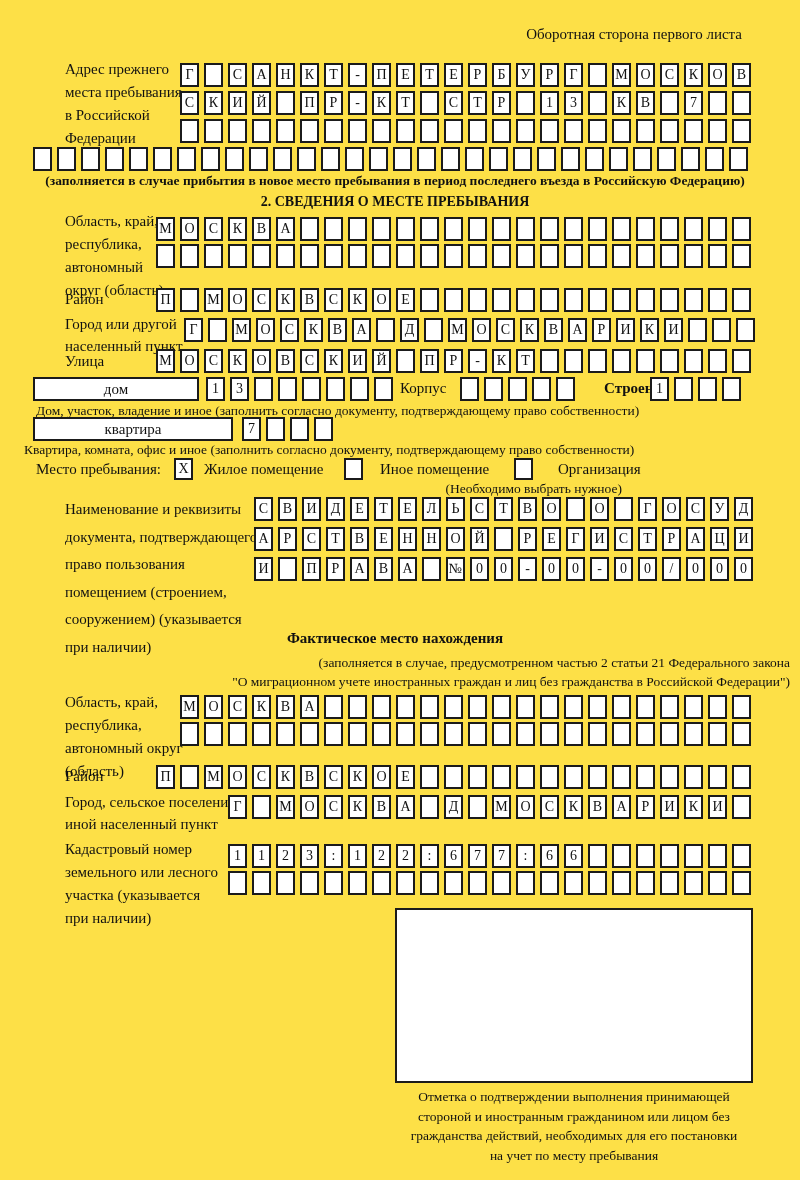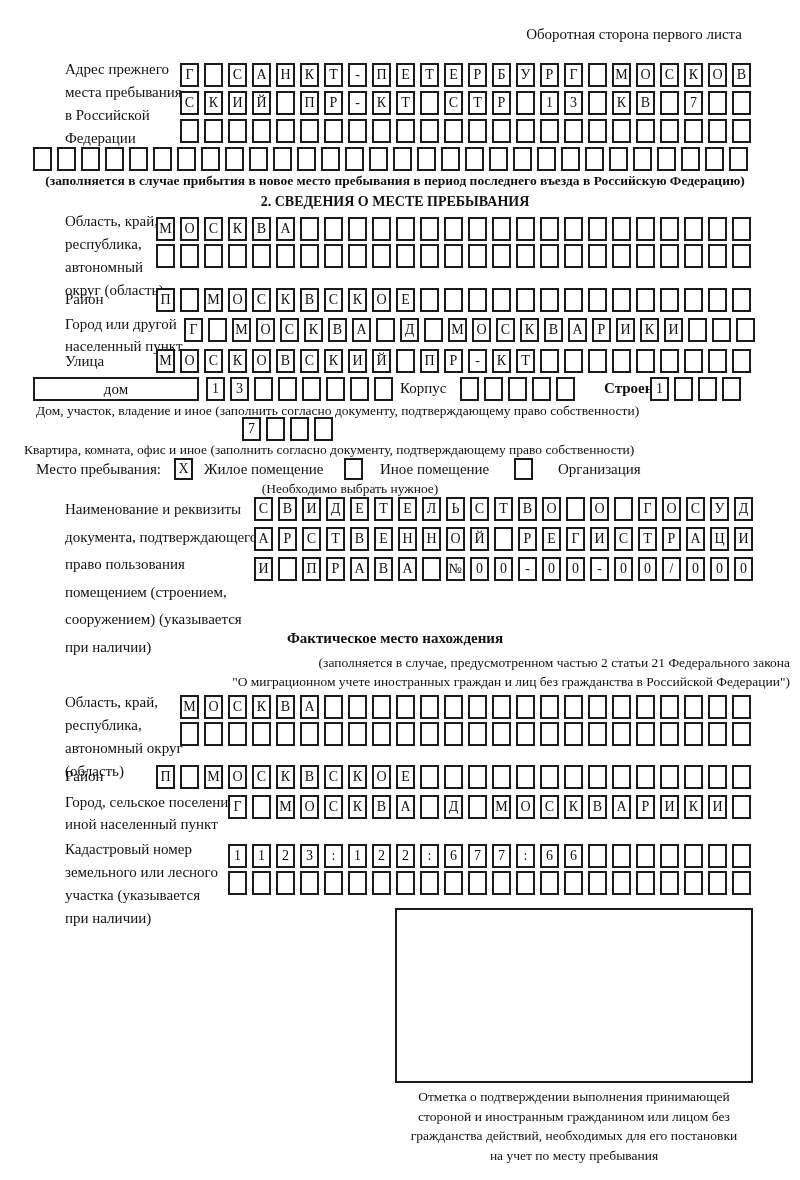--- a/index.html
+++ b/index.html
@@ -1,17 +1,17 @@
 <!DOCTYPE html>
 <html><head>
 <meta charset="utf-8">
 <style>
   html,body{margin:0;padding:0;background:#e8e8e8;}
   .page{
-    position:relative;width:800px;height:1180px;background:#ffffff;
+    position:relative;width:800px;height:1180px;background:#fde047;
     font-family:"Liberation Serif","DejaVu Serif",serif;color:#111;
     overflow:hidden;margin:0 auto;
   }
   .hdr-note{position:absolute;top:26px;right:58px;font-size:15px;}
   .lbl{position:absolute;font-size:15px;}
   .lbl .tline{line-height:23px;}
   .lbl-doc .tline{line-height:27.5px;}
   .lbl-city .tline{line-height:22px;}
   .cells{position:absolute;display:flex;gap:5px;}
   .cell{
@@ -337,36 +337,37 @@
     </div>
   <div class="inline-lbl" style="left:604px;top:380px;font-weight:bold;">Строение</div>
   <div class="cells" style="left:650px;top:377px;">
       <span class="cell">1</span>
       <span class="cell"></span>
       <span class="cell"></span>
       <span class="cell"></span>
     </div>
   <div class="cap" style="left:36px;top:403px;">Дом, участок, владение и иное (заполнить согласно документу, подтверждающему право собственности)</div>
 
+  <div class="wbox" style="left:33px;top:417px;width:200px;">квартира</div>
   <div class="cells" style="left:242px;top:417px;">
       <span class="cell">7</span>
       <span class="cell"></span>
       <span class="cell"></span>
       <span class="cell"></span>
     </div>
   <div class="cap" style="left:24px;top:442px;">Квартира, комната, офис и иное (заполнить согласно документу, подтверждающему право собственности)</div>
 
   <div class="inline-lbl" style="left:36px;top:461px;">Место пребывания:</div>
   <div class="chk" style="left:174px;top:458px;">X</div>
   <div class="inline-lbl" style="left:204px;top:461px;">Жилое помещение</div>
   <div class="chk" style="left:344px;top:458px;"></div>
   <div class="inline-lbl" style="left:380px;top:461px;">Иное помещение</div>
   <div class="chk" style="left:514px;top:458px;"></div>
   <div class="inline-lbl" style="left:558px;top:461px;">Организация</div>
-  <div class="cap cap-center" style="left:50px;top:481px;width:600px;">(Необходимо выбрать нужное)</div>
+  <div class="cap cap-center" style="left:22px;top:481px;width:600px;text-align:right;">(Необходимо выбрать нужное)</div>
 
   <div class="lbl lbl-doc" style="left:65px;top:496px;">
       <div class="tline">Наименование и реквизиты</div>
       <div class="tline">документа, подтверждающего</div>
       <div class="tline">право пользования</div>
       <div class="tline">помещением (строением,</div>
       <div class="tline">сооружением) (указывается</div>
       <div class="tline">при наличии)</div>
     </div>
   <div class="cells" style="left:254px;top:497px;">

